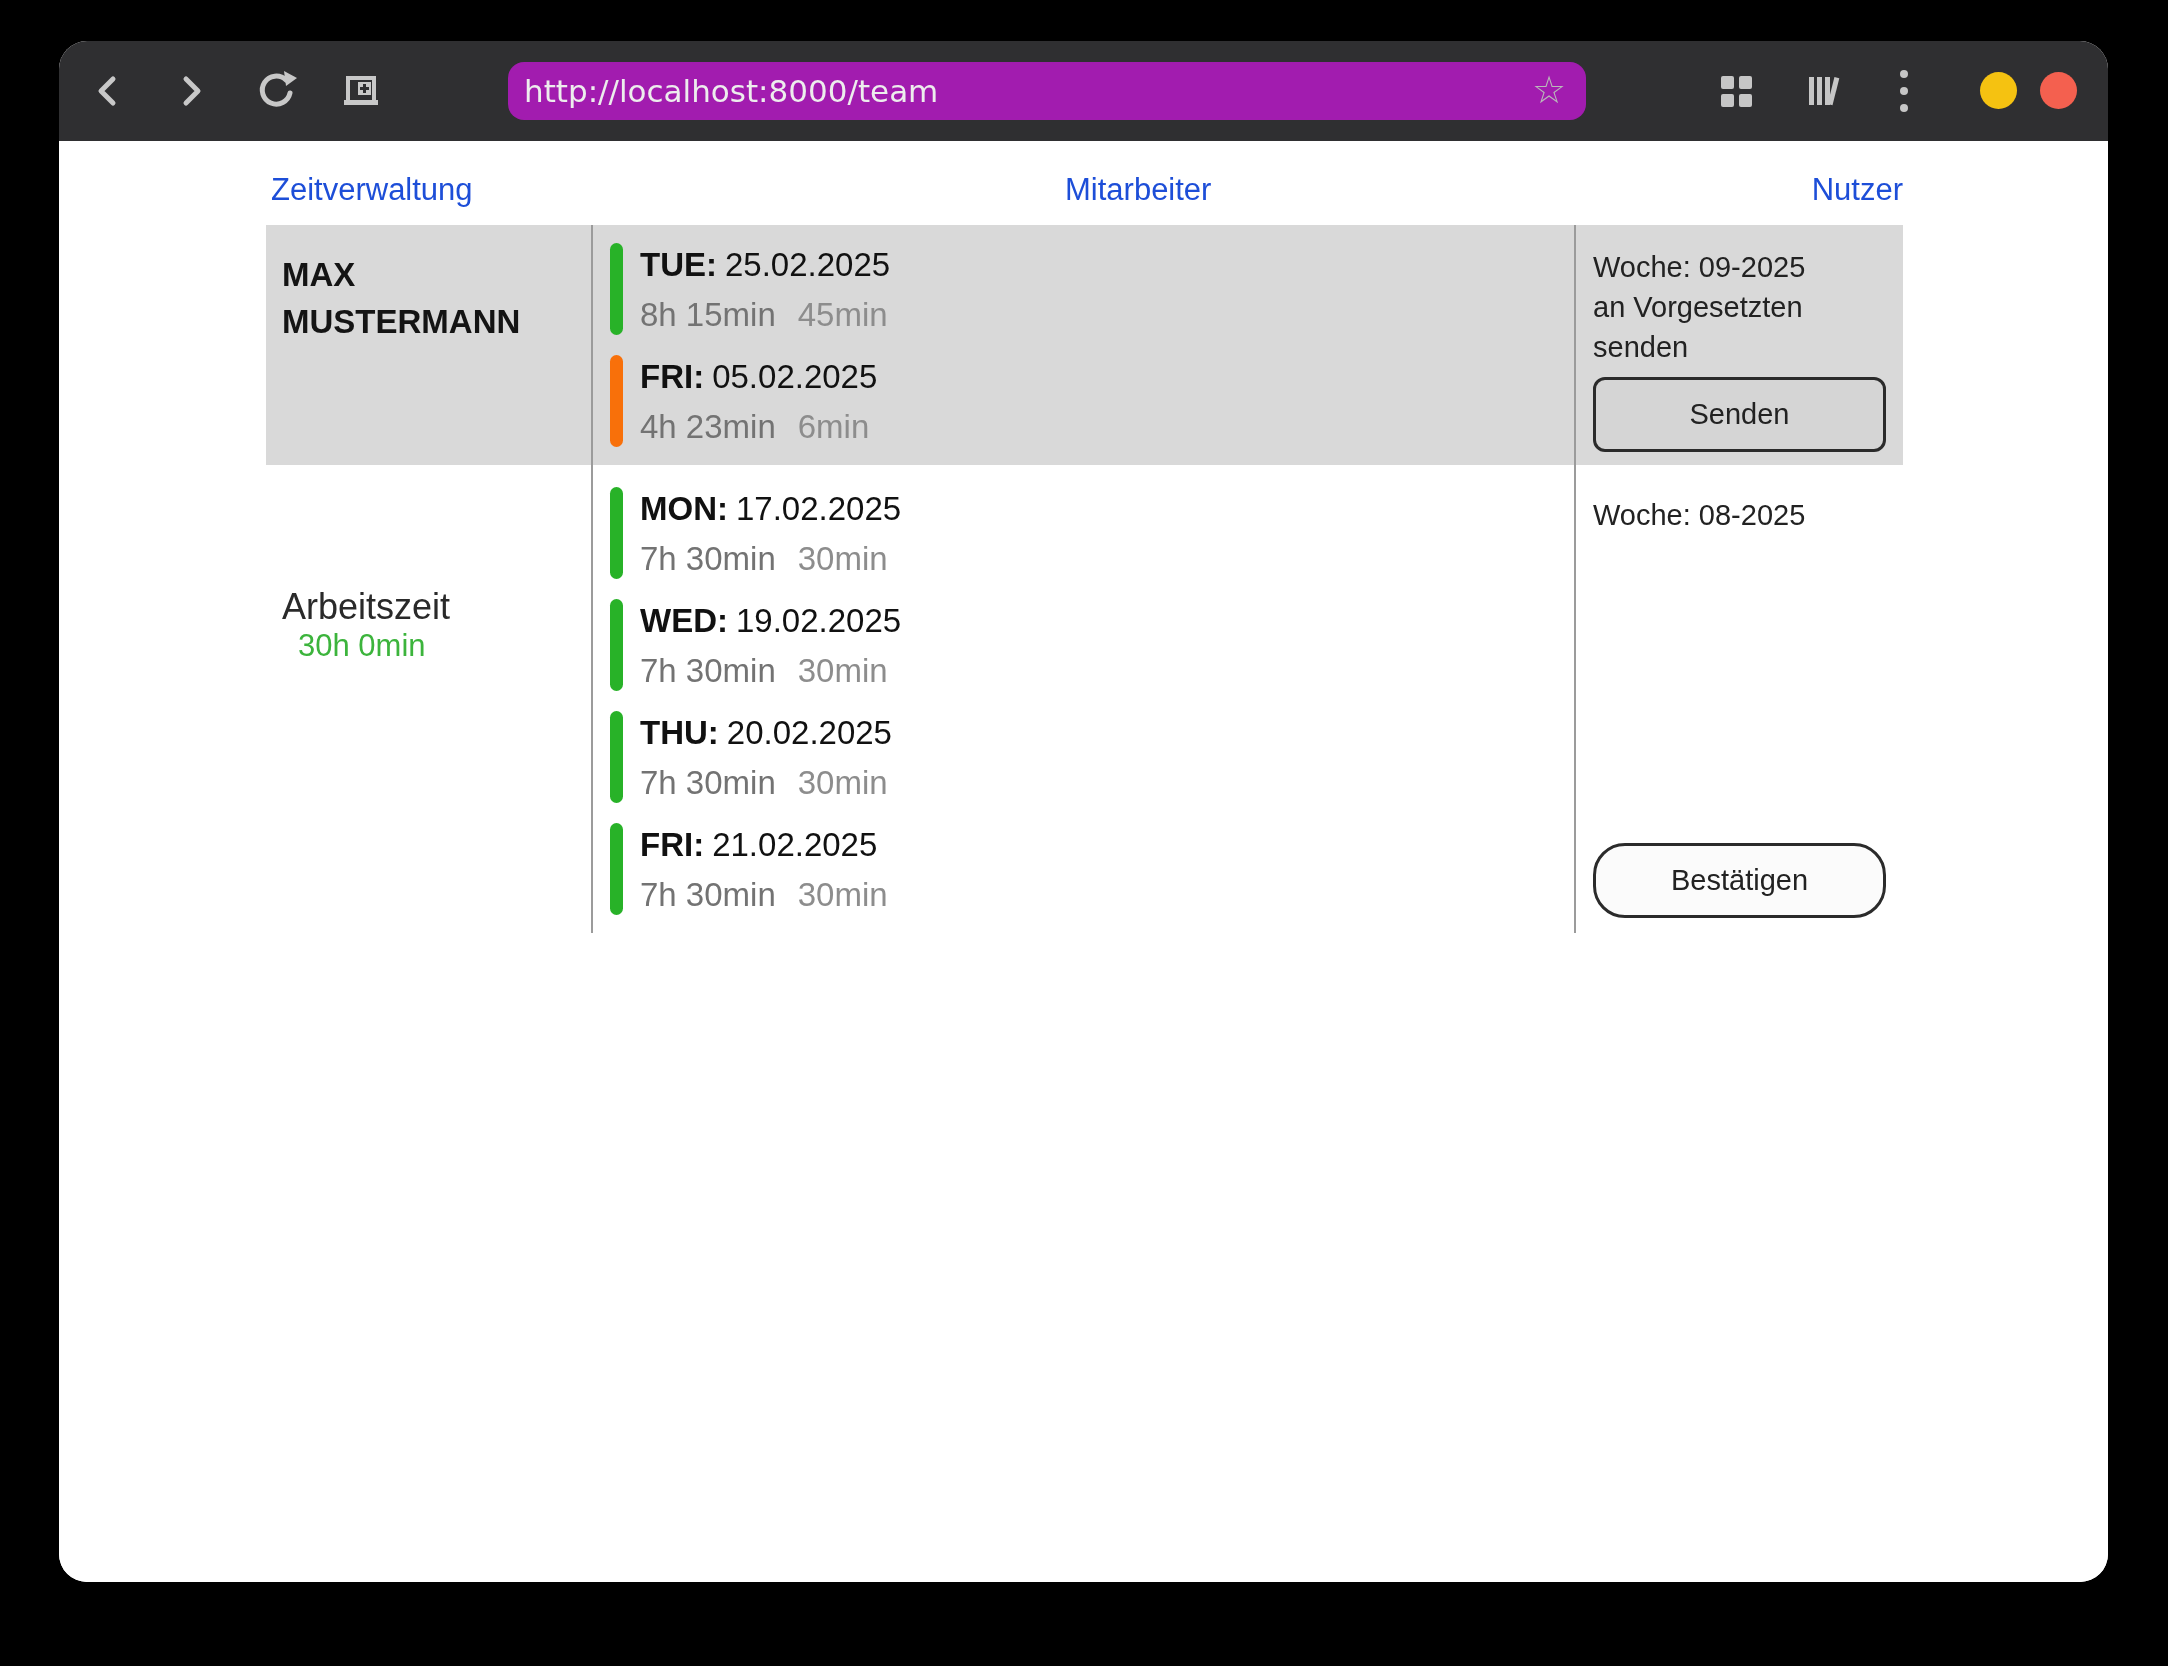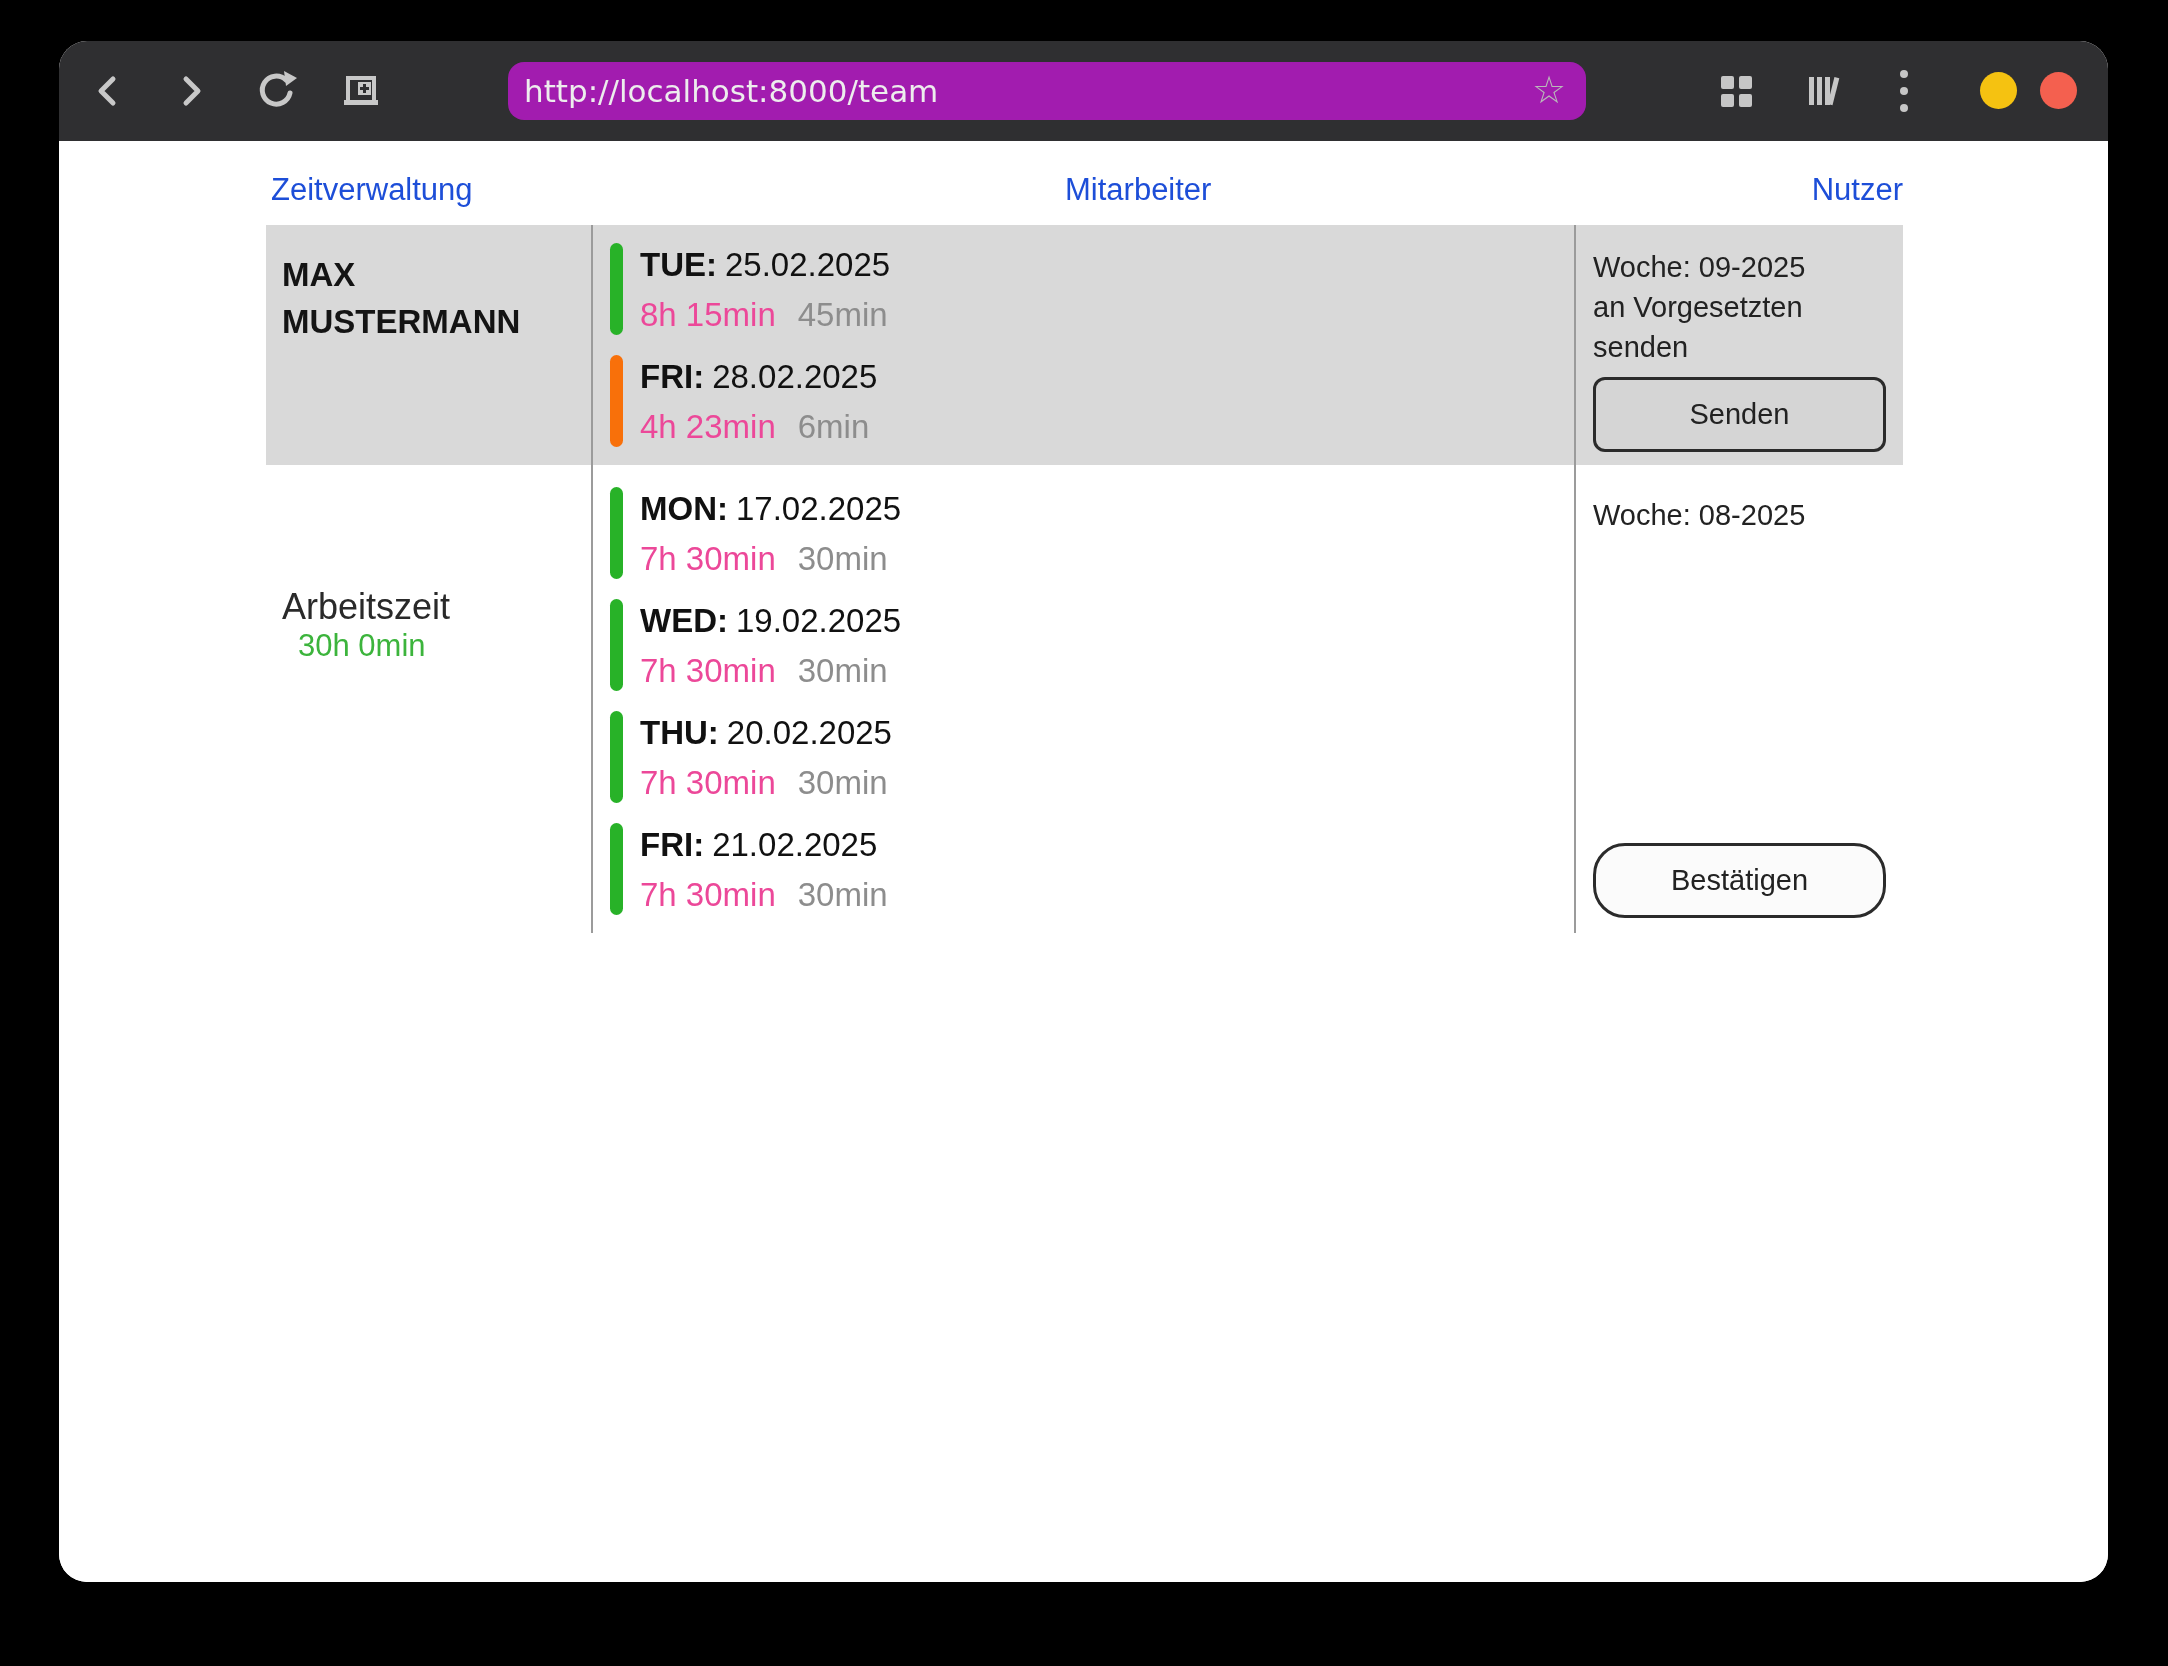--- a/index.html
+++ b/index.html
@@ -47,21 +47,21 @@
   .emp-name{position:absolute;left:223px;font-size:33px;font-weight:bold;color:#141414;line-height:47px;}
   .emp-sub{position:absolute;left:223px;font-size:36px;color:#2a2a2a;line-height:34px;}
   .emp-total{position:absolute;left:223px;font-size:31px;color:#3cb43c;line-height:36px;margin-left:16px;}
   .entry{position:absolute;left:551px;}
   .pill{position:absolute;left:0;top:0;width:13px;height:92px;border-radius:7px;background:#28b228;}
   .pill.orange{background:#f8700a;}
   .entry-text{margin-left:30px;}
   .entry-day{font-size:33px;line-height:44px;color:#111;white-space:nowrap;}
   .entry-day b{margin-right:8px;}
   .entry-vals{font-size:33px;line-height:44px;margin-top:6px;white-space:nowrap;}
-  .worked{color:#ec4899;margin-top:11px;}
+  .worked{color:#737373;margin-top:11px;}
   .pause{color:#8d8d8d;margin-left:22px;}
   .side-text{position:absolute;left:1534px;font-size:29px;color:#222;line-height:40px;}
   .action-btn{
     position:absolute;left:1534px;width:293px;height:75px;
     background:rgba(0,0,0,0.015);border:3px solid #2b2b2b;border-radius:12px;
     font-size:29px;color:#222;font-family:"Liberation Sans", sans-serif;cursor:pointer;
   }
   svg{display:block;}
 </style>
 </head>
@@ -163,21 +163,21 @@
       <span class="pill"></span>
       <div class="entry-text">
         <div class="entry-day"><b>TUE:</b><span>25.02.2025</span></div>
         <div class="entry-vals"><span class="worked">8h 15min</span><span class="pause">45min</span></div>
       </div>
     </div>
 
     <div class="entry" style="top:214px;">
       <span class="pill orange"></span>
       <div class="entry-text">
-        <div class="entry-day"><b>FRI:</b><span>28.02.2025</span></div>
+        <div class="entry-day"><b>FRI:</b><span>05.02.2025</span></div>
         <div class="entry-vals"><span class="worked">4h 23min</span><span class="pause">6min</span></div>
       </div>
     </div>
 
     <div class="side-text" style="top:106px;">
       <div>Woche: 09-2025</div>
       <div>an Vorgesetzten</div>
       <div>senden</div>
     </div>
     <button class="action-btn" style="top:236px;">Senden</button>

